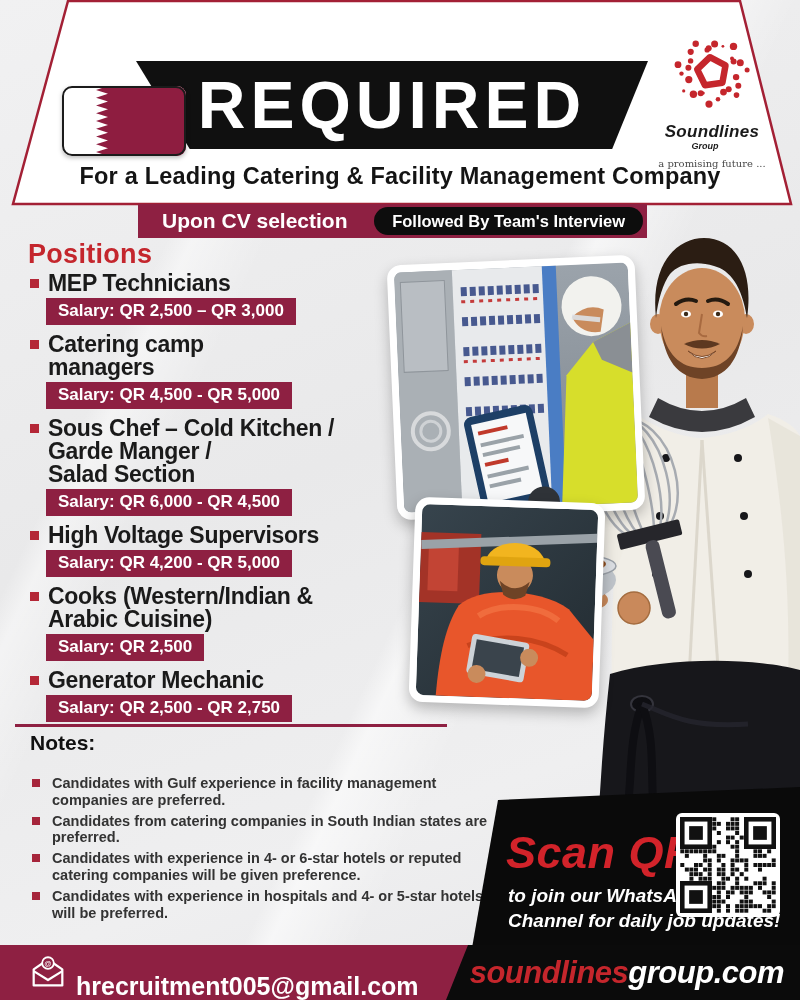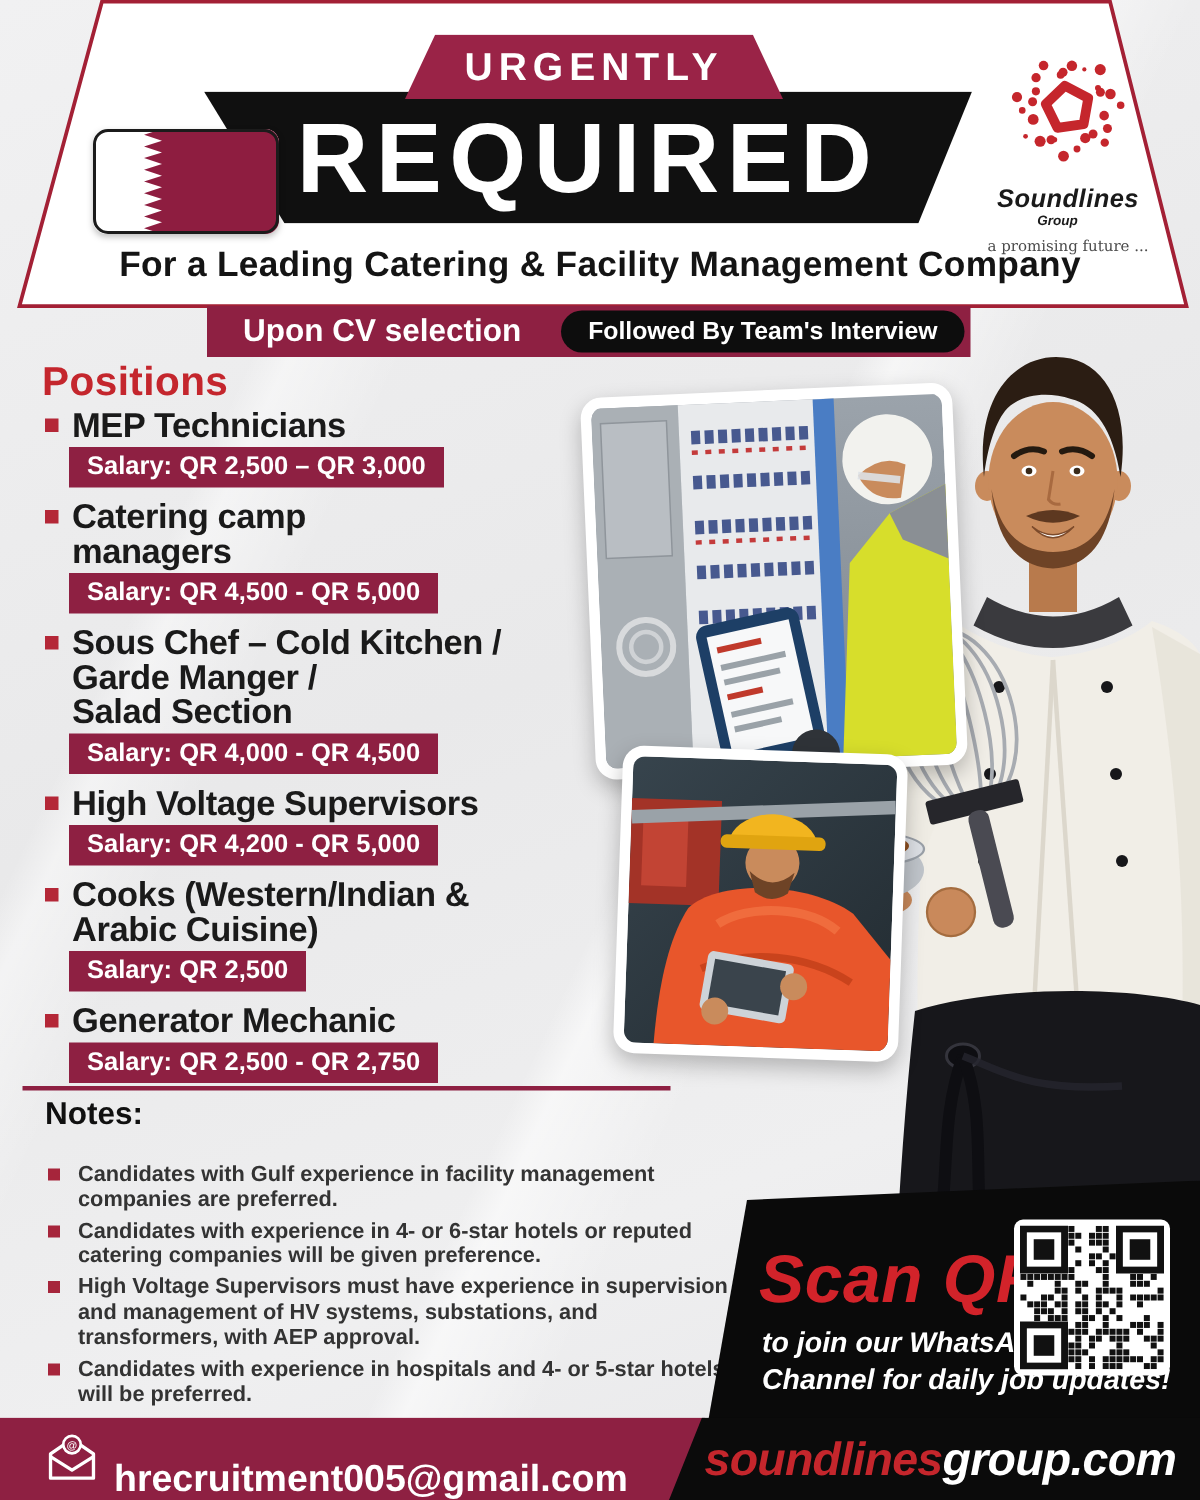--- a/index.html
+++ b/index.html
@@ -132,21 +132,20 @@
       <rect x="93" y="314" width="14" height="80" rx="6" fill="#4A4A52"></rect>
     </g>
     <circle cx="96" cy="380" r="16" fill="#C9895B" stroke="#A46C3F" stroke-width="1.5"></circle>
     <path d="M72,446 C130,428 220,430 262,442 L262,722 L54,722 C58,630 62,536 72,446 Z" fill="#17171B"></path>
     <ellipse cx="104" cy="476" rx="11" ry="8" fill="#0E0E12" stroke="#34343C" stroke-width="2"></ellipse>
     <path d="M104,476 C88,520 96,560 86,604" stroke="#0E0E12" stroke-width="8" fill="none"></path>
     <path d="M104,476 C120,518 110,558 118,600" stroke="#0E0E12" stroke-width="8" fill="none"></path>
     <path d="M104,476 C130,486 148,500 210,496" stroke="#26262E" stroke-width="5" fill="none" opacity=".8"></path>
   </svg>
 
-  <div class="urgently">URGENTLY</div>
   <div class="required">REQUIRED</div>
 
   <svg class="flag" width="124" height="70" viewBox="0 0 124 70">
     <defs>
         <clipPath id="fr">
           <rect x="0" y="0" width="124" height="70" rx="9"></rect>
         </clipPath>
       </defs>
     <g clip-path="url(#fr)">
       <rect width="124" height="70" fill="#ffffff"></rect>
@@ -285,21 +284,21 @@
     </div>
     <div class="pos">
       <div class="pos-title">Catering camp
 managers</div>
       <div class="pos-salary">Salary: QR 4,500 - QR 5,000</div>
     </div>
     <div class="pos">
       <div class="pos-title">Sous Chef – Cold Kitchen /
 Garde Manger /
 Salad Section</div>
-      <div class="pos-salary">Salary: QR 4,000 - QR 4,500</div>
+      <div class="pos-salary">Salary: QR 6,000 - QR 4,500</div>
     </div>
     <div class="pos">
       <div class="pos-title">High Voltage Supervisors</div>
       <div class="pos-salary">Salary: QR 4,200 - QR 5,000</div>
     </div>
     <div class="pos">
       <div class="pos-title">Cooks (Western/Indian &amp;
 Arabic Cuisine)</div>
       <div class="pos-salary">Salary: QR 2,500</div>
     </div>
@@ -307,22 +306,22 @@
       <div class="pos-title">Generator Mechanic</div>
       <div class="pos-salary">Salary: QR 2,500 - QR 2,750</div>
     </div>
   </div>
 
   <div class="divider"></div>
 
   <div class="notes">
     <div class="n-head">Notes:</div>
     <div class="note">Candidates with Gulf experience in facility management companies are preferred.</div>
+    <div class="note">Candidates from catering companies in South Indian states are preferred.</div>
     <div class="note">Candidates with experience in 4- or 6-star hotels or reputed catering companies will be given preference.</div>
-    <div class="note">High Voltage Supervisors must have experience in supervision and management of HV systems, substations, and transformers, with AEP approval.</div>
     <div class="note">Candidates with experience in hospitals and 4- or 5-star hotels will be preferred.</div>
   </div>
 
   <div class="qr-panel">
     <div class="scan">Scan QR</div>
     <div class="qline">to join our WhatsApp</div>
     <div class="qline2">Channel for daily job updates!</div>
     <div class="qr-box">
       <svg id="qr-svg" width="96" height="96" viewBox="0 0 100 100">
           <rect x="33.63333333333333" y="0.3" width="4.161904761904762" height="4.161904761904762" fill="#111"></rect>

